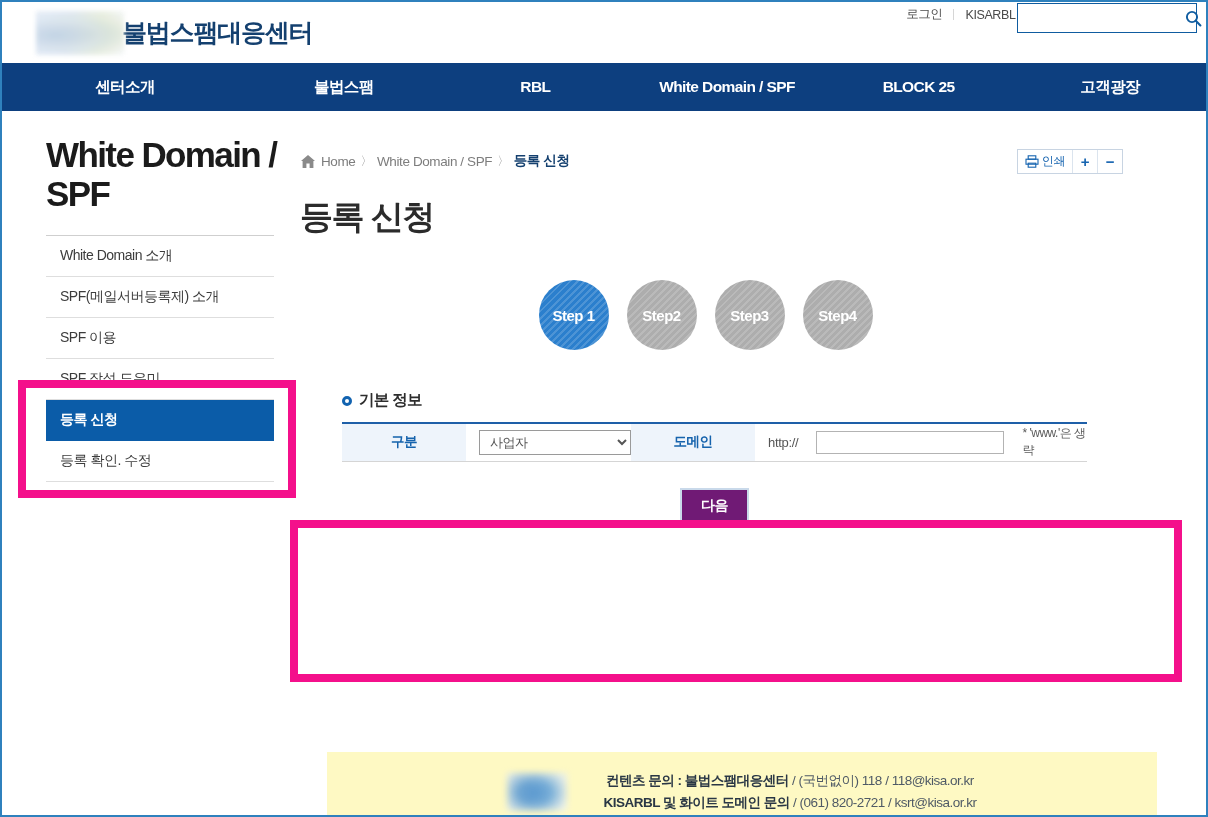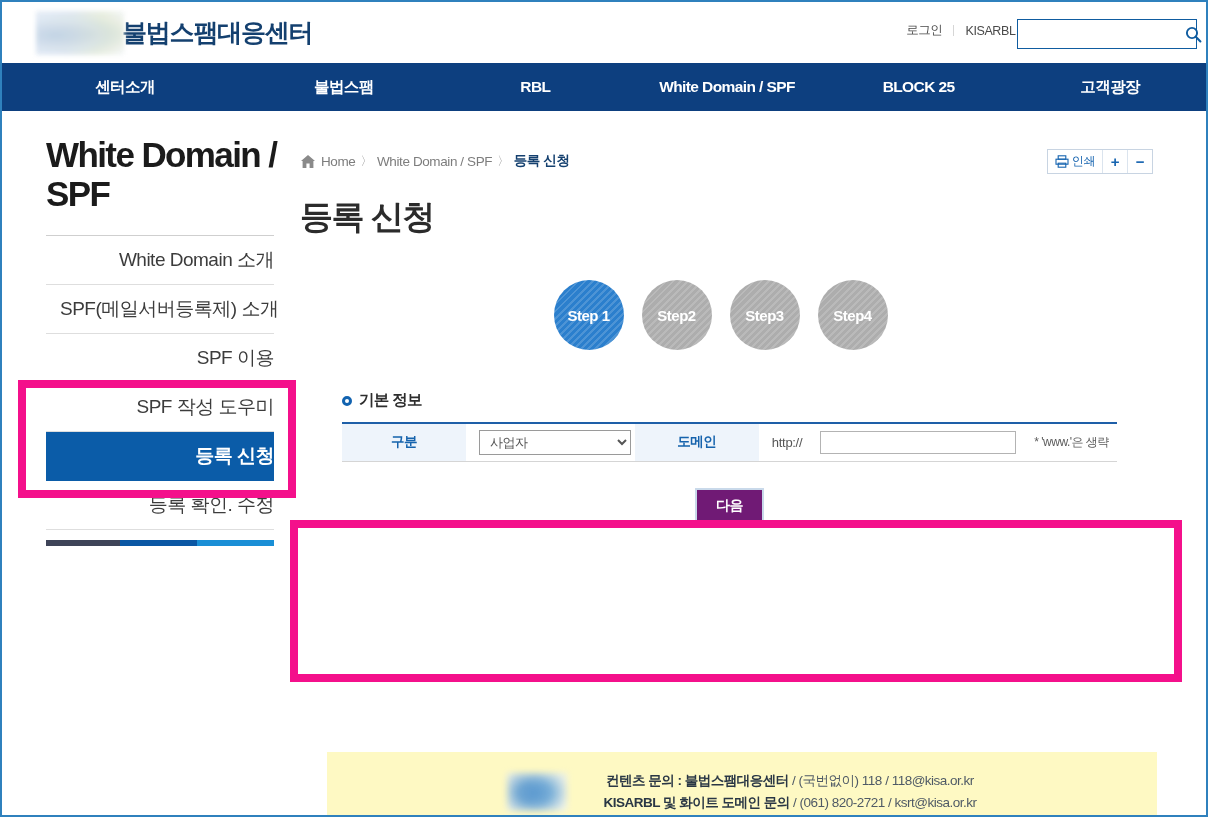--- a/index.html
+++ b/index.html
@@ -48,21 +48,21 @@
     font-size: 25px;
     font-weight: 700;
     color: #14406f;
     letter-spacing: -1.2px;
     margin-left: -2px;
   }
 
   .util {
     position: absolute;
     right: 57px;
-    top: 20px;
+    top: 4px;
     display: flex;
     align-items: center;
     gap: 0;
   }
   .util-link {
     font-size: 12.5px;
     color: #4a4a4a;
     padding: 0 11px;
     text-decoration: none;
     white-space: nowrap;
@@ -144,27 +144,26 @@
     font-weight: 700;
     color: #1b1b1b;
     line-height: 1.12;
     letter-spacing: -1.6px;
     margin-bottom: 22px;
   }
   .side-menu { border-top: 1px solid #cfcfcf; width: 228px; }
   .side-item {
     display: block;
     border-bottom: 1px solid #dedede;
-    font-size: 19px;
+    font-size: 14px;
     color: #3c3c3c;
     letter-spacing: -.5px;
     padding: 11px 0 11px 14px;
     text-decoration: none;
     white-space: nowrap;
-    text-align: right;
   }
   .side-item.active {
     background: #0b5ca8;
     color: #ffffff;
     font-weight: 700;
     border-bottom: 1px solid #0b5ca8;
   }
   .side-bar-deco {
     width: 228px;
     height: 6px;
@@ -172,21 +171,21 @@
     margin-top: 10px;
   }
   .seg1 { flex: 1.45; background: #3e4458; }
   .seg2 { flex: 1.5;  background: #0b57a4; }
   .seg3 { flex: 1.5;  background: #1a8fd6; }
 
   
   .main {
     flex: 1;
     padding-left: 8px;
-    padding-right: 53px;
+    padding-right: 83px;
     position: relative;
   }
 
   .crumb-row {
     display: flex;
     align-items: center;
     justify-content: space-between;
     height: 28px;
     margin-top: 18px;
   }

